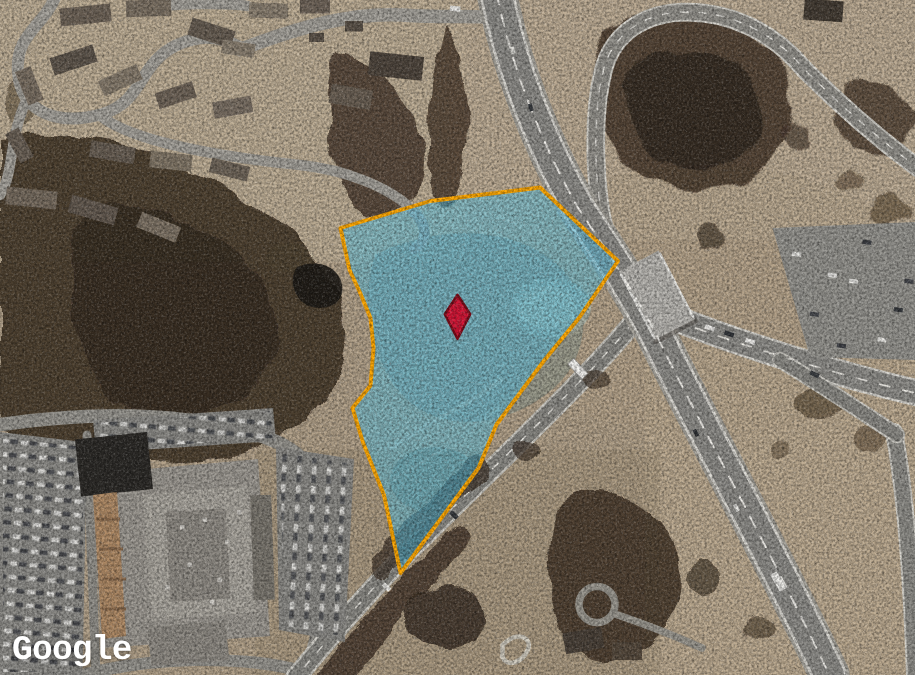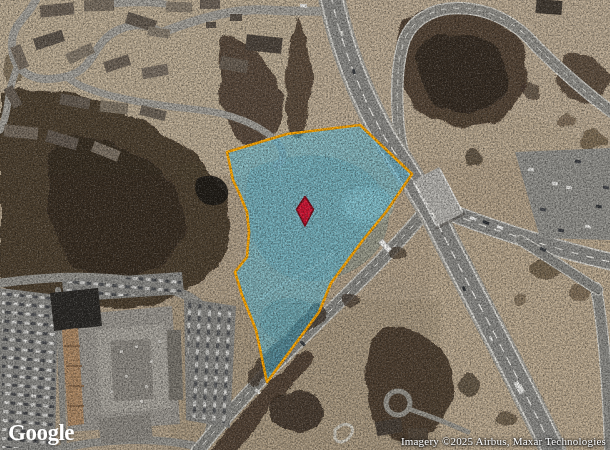--- a/index.html
+++ b/index.html
@@ -1,17 +1,17 @@
 <!DOCTYPE html>
 <html><head>
 <meta charset="utf-8">
 <style>
   html,body{margin:0;padding:0;background:#000;}
   .stage{position:relative;width:610px;height:450px;overflow:hidden;
-         font-family:Liberation Serif, serif;}
+         font-family:Liberation Mono, monospace;}
   .stage svg{position:absolute;left:0;top:0;display:block;}
   .logo{position:absolute;left:8px;bottom:4px;color:#fff;font-size:23px;
         font-weight:700;letter-spacing:-0.5px;
         text-shadow:0 1px 3px rgba(0,0,0,.45);user-select:none;cursor:pointer;}
   .attribution{position:absolute;right:4px;bottom:3px;color:#fff;font-size:11px;
         letter-spacing:.2px;
         text-shadow:0 0 2px rgba(0,0,0,.95),0 0 4px rgba(0,0,0,.8),0 1px 2px rgba(0,0,0,.9);}
 </style>
 </head>
 <body>
@@ -240,14 +240,13 @@
     <path stroke-linejoin="round" d="M305,196.5 L313.5,209.5 L305,226 L296.5,209.5 Z" fill="#d21535" stroke="#7d0a18" stroke-width="1.6"></path>
   </g>
 
   <g>
     <rect width="610" height="450" filter="url(#grainD)" fill="#1e1610" opacity="0.5"></rect>
     <rect width="610" height="450" filter="url(#grainL)" fill="#ffffff" opacity="0.28"></rect>
   </g>
 </svg>
 
 <div class="logo">Google</div>
-<div class="attribution">Imagery ©2025 Airbus, Maxar Technologies</div>
 </div>
 
 </body></html>

